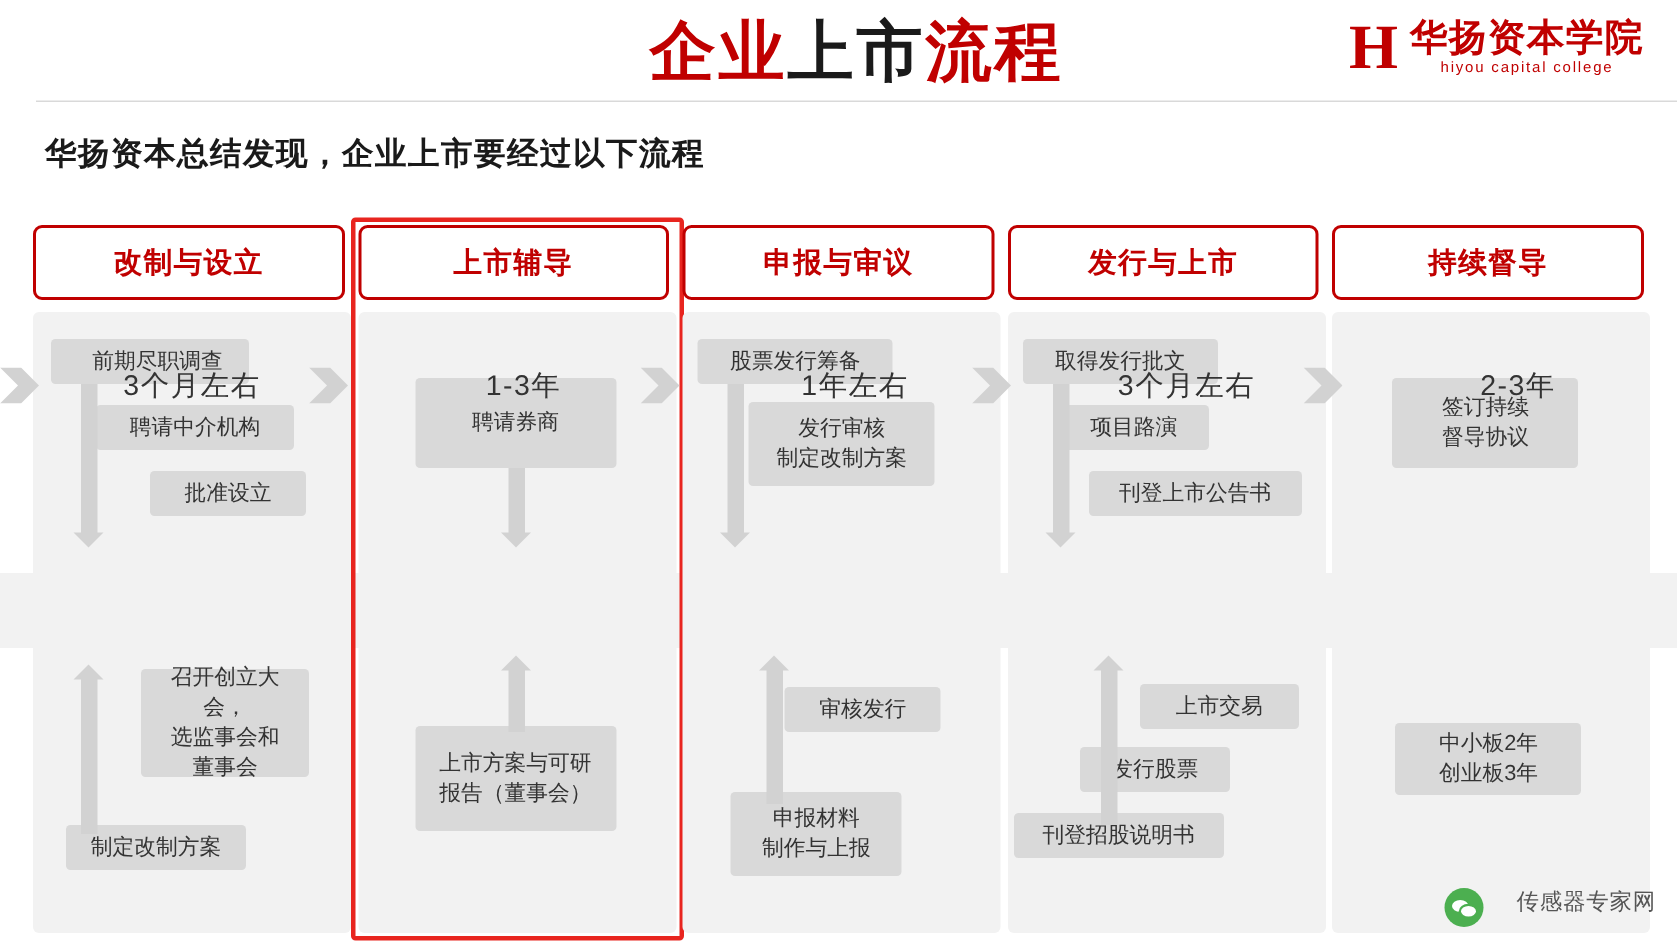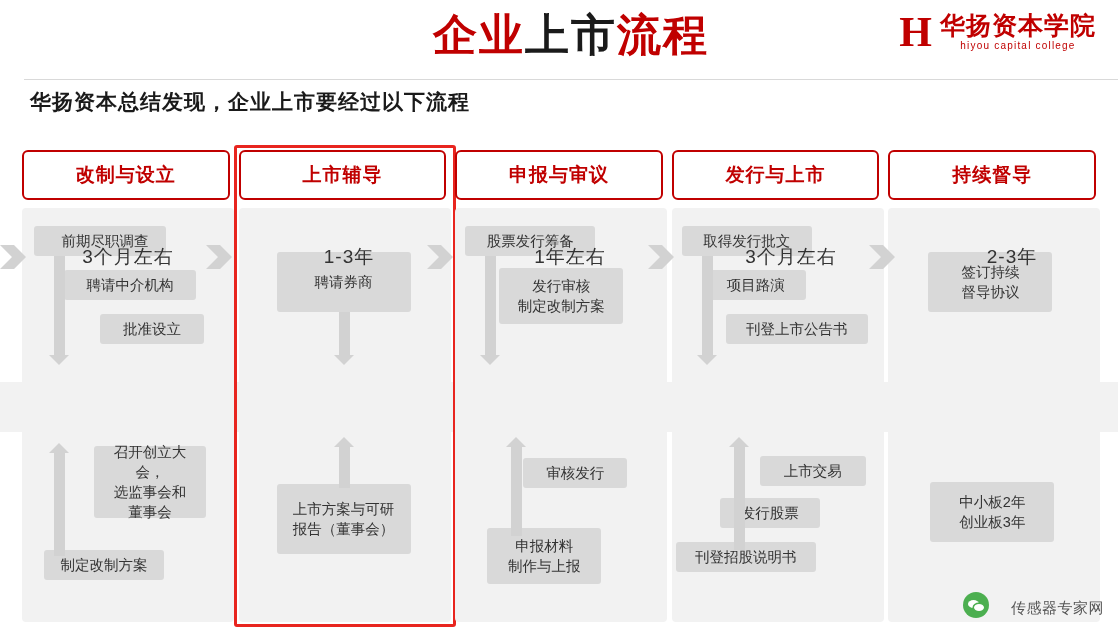--- a/index.html
+++ b/index.html
@@ -9,21 +9,21 @@
     background: #ffffff;
     font-family: "Liberation Sans", sans-serif;
     overflow: hidden;
     position: relative;
   }
   .page { position: relative; width: 1118px; height: 628px; }
 
   
   .header {
     position: relative;
-    height: 80px;
+    height: 68px;
     border-bottom: 1px solid #d9d9d9;
     margin-left: 24px;
   }
   .main-title {
     position: absolute;
     left: 0; right: 0; top: 4px;
     text-align: center;
     font-size: 44px;
     font-weight: bold;
     color: #c00000;
@@ -185,21 +185,21 @@
     height: 24px;
   }
   .tl-chev svg { display: block; }
 
   
   .watermark {
     position: absolute;
     right: 14px;
     bottom: 10px;
     display: flex;
-    align-items: flex-end;
+    align-items: flex-start;
     gap: 22px;
   }
   .wm-icon {
     width: 26px; height: 26px;
     border-radius: 50%;
     background: #4caf50;
     position: relative;
   }
   .wm-icon::before {
     content: "";
@@ -318,21 +318,21 @@
     </div>
 
     <div class="col">
       <div class="col-head">持续督导</div>
       <div class="col-body">
         <div class="zone-upper">
           <div class="gbox" style="left:40px; top:44px; width:124px; height:60px; white-space:pre-line;">签订持续
 督导协议</div>
         </div>
         <div class="zone-lower">
-          <div class="gbox" style="left:42px; top:40px; width:124px; height:60px; white-space:pre-line;">中小板2年
+          <div class="gbox" style="left:42px; top:40px; width:124px; height:48px; white-space:pre-line;">中小板2年
 创业板3年</div>
         </div>
       </div>
     </div>
 
   </div>
 
   <div class="tl-label" style="left:22px; width:212px;">3个月左右</div>
   <div class="tl-label" style="left:243px; width:212px;">1-3年</div>
   <div class="tl-label" style="left:464px; width:212px;">1年左右</div>

